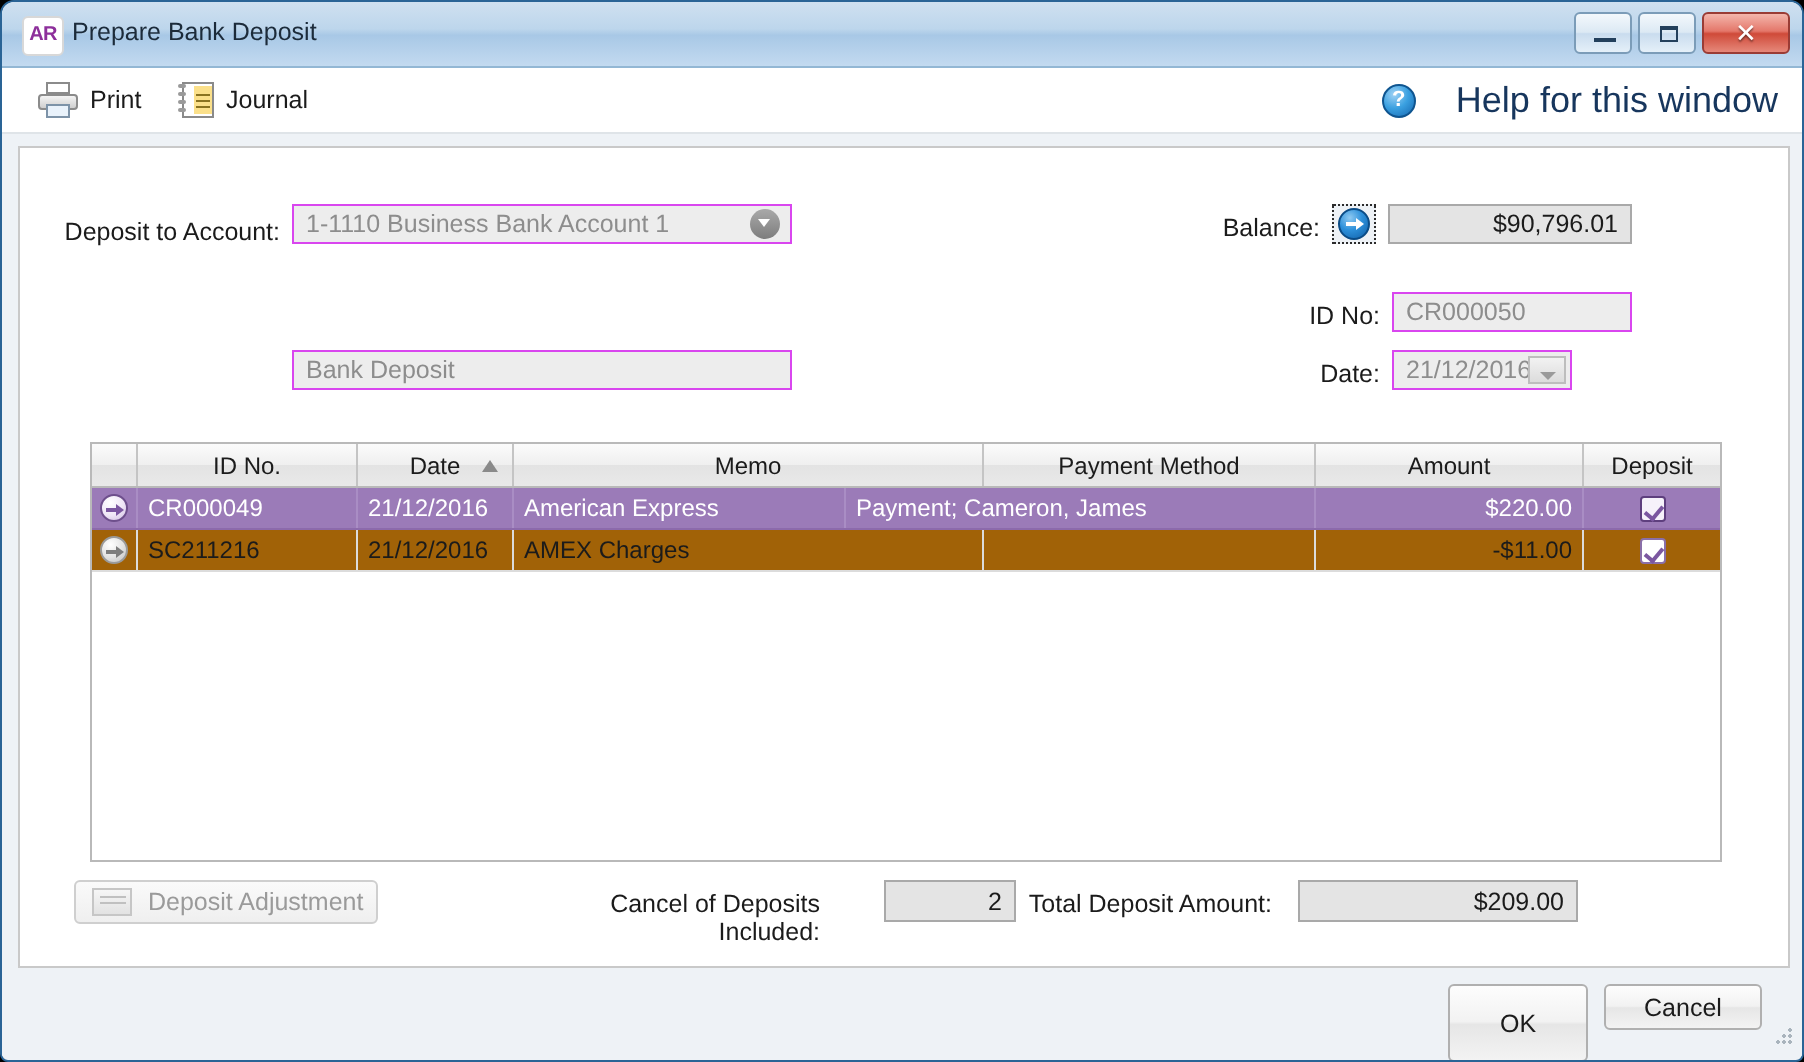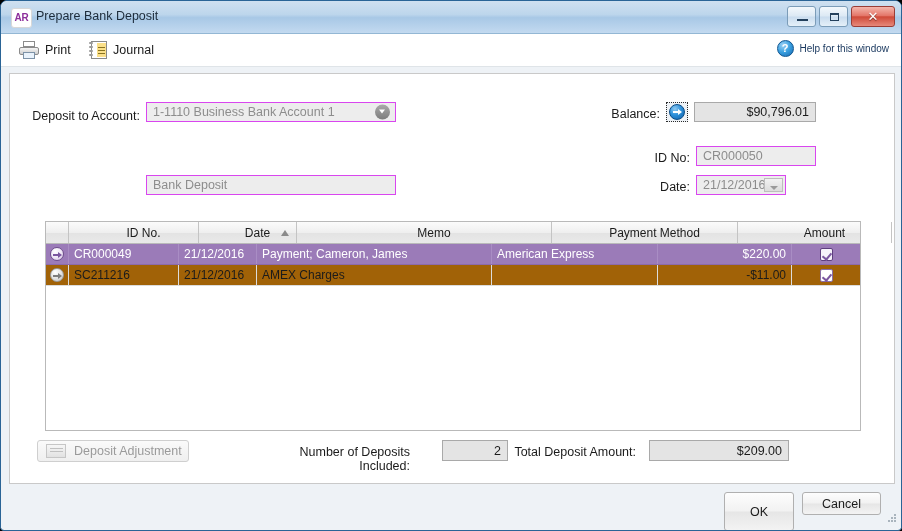--- a/index.html
+++ b/index.html
@@ -36,21 +36,21 @@
         font-weight:bold;line-height:19px;text-align:center;text-shadow:0 1px 1px rgba(0,0,0,.45);}
 
   
   .toolbar{position:absolute;left:0;top:33px;width:902px;height:32px;background:#fff;
            border-bottom:1px solid #dfe4e8;}
   .tb-item{position:absolute;top:4px;height:24px;display:flex;align-items:center;cursor:default;}
   .tb-label{font-size:12.5px;color:#1b1b1b;margin-left:6px;}
   .tb-print{left:18px;}
   .tb-journal{left:88px;}
   .help{position:absolute;right:14px;top:6px;display:flex;align-items:center;}
-  .help-label{font-size:10px;color:#17365d;margin-left:6px;}
+  .help-label{font-size:18px;color:#17365d;margin-left:20px;}
   .help-icon{width:17px;height:17px;border-radius:50%;
     background:radial-gradient(circle at 34% 28%,#9fd2f5 0%,#3aa0e0 48%,#1566b0 100%);
     border:1px solid #0f5590;box-sizing:border-box;color:#fff;font-size:11px;font-weight:bold;
     line-height:15px;text-align:center;}
 
   
   .ico-print{position:relative;width:20px;height:18px;}
   .ico-print .pbody{position:absolute;left:0;top:6px;width:20px;height:8px;
       background:linear-gradient(to bottom,#f4f4f4,#cfcfcf);border:1px solid #8b8b8b;
       border-radius:2px;box-sizing:border-box;}
@@ -96,21 +96,21 @@
   .bal-arrow::after{content:"";position:absolute;left:3px;top:6px;width:7px;height:2px;background:#fff;}
   .bal-arrow::before{content:"";position:absolute;left:8px;top:4px;width:0;height:0;
      border-top:3px solid transparent;border-bottom:3px solid transparent;border-left:4px solid #fff;}
 
   
   .grid{position:absolute;left:35px;top:147px;width:816px;height:210px;box-sizing:border-box;
         border:1px solid #b9b9b9;background:#fff;}
   .grow{display:flex;height:21px;box-sizing:border-box;}
   .ghead{height:22px;box-sizing:border-box;
       background:linear-gradient(to bottom,#fbfbfb 0%,#efefef 50%,#e3e3e3 51%,#e9e9e9 100%);
-      border-bottom:1px solid #b9b9b9;gap:20px;}
+      border-bottom:1px solid #b9b9b9;}
   .gh{box-sizing:border-box;border-right:1px solid #c4c4c4;font-size:12px;color:#1b1b1b;
       display:flex;align-items:center;justify-content:center;position:relative;}
   .gc{box-sizing:border-box;border-right:1px solid #dcdcdc;font-size:12px;color:#1b1b1b;
       display:flex;align-items:center;padding:0 5px;overflow:hidden;white-space:nowrap;}
   .gc.num{justify-content:flex-end;}
   .gc.ctr{justify-content:center;padding:0;}
   .grow.body{border-bottom:1px solid #dcdcdc;background:#a16207;}
   .grow.sel{background:#9b7bb8;color:#fff;border-bottom:1px solid #8c6aab;}
   .grow.sel .gc{color:#fff;border-right:1px solid #a98dc4;}
 
@@ -263,22 +263,22 @@
         <div class="gh c-amt">Amount</div>
         <div class="gh c-dep" style="border-right:none">Deposit</div>
       </div>
 
       <div class="grow body sel">
         <div class="gc c-sel ctr">
           <span class="sel-arrow"></span>
         </div>
         <div class="gc c-id">CR000049</div>
         <div class="gc c-date">21/12/2016</div>
+        <div class="gc c-pay">American Express</div>
         <div class="gc c-memo">Payment; Cameron, James</div>
-        <div class="gc c-pay">American Express</div>
         <div class="gc c-amt num">$220.00</div>
         <div class="gc c-dep ctr" style="border-right:none">
           <span class="cbx"></span>
         </div>
       </div>
 
       <div class="grow body">
         <div class="gc c-sel ctr">
           <span class="sel-arrow"></span>
         </div>
@@ -291,21 +291,21 @@
           <span class="cbx"></span>
         </div>
       </div>
     </div>
 
     <div class="btn disabled" style="left:27px;top:366px;width:152px;height:22px;">
       <span class="ico-adj"></span>
       <span>Deposit Adjustment</span>
     </div>
 
-    <div class="lbl" style="left:250px;top:371px;width:150px;">Number of Deposits Included:</div>
+    <div class="lbl" style="left:250px;top:371px;width:150px;">Cancel of Deposits Included:</div>
     <div class="fld readonly" style="left:432px;top:366px;width:66px;height:21px;">
       <span>2</span>
     </div>
 
     <div class="lbl" style="left:490px;top:371px;width:136px;">Total Deposit Amount:</div>
     <div class="fld readonly" style="left:639px;top:366px;width:140px;height:21px;">
       <span>$209.00</span>
     </div>
   </div>
 

